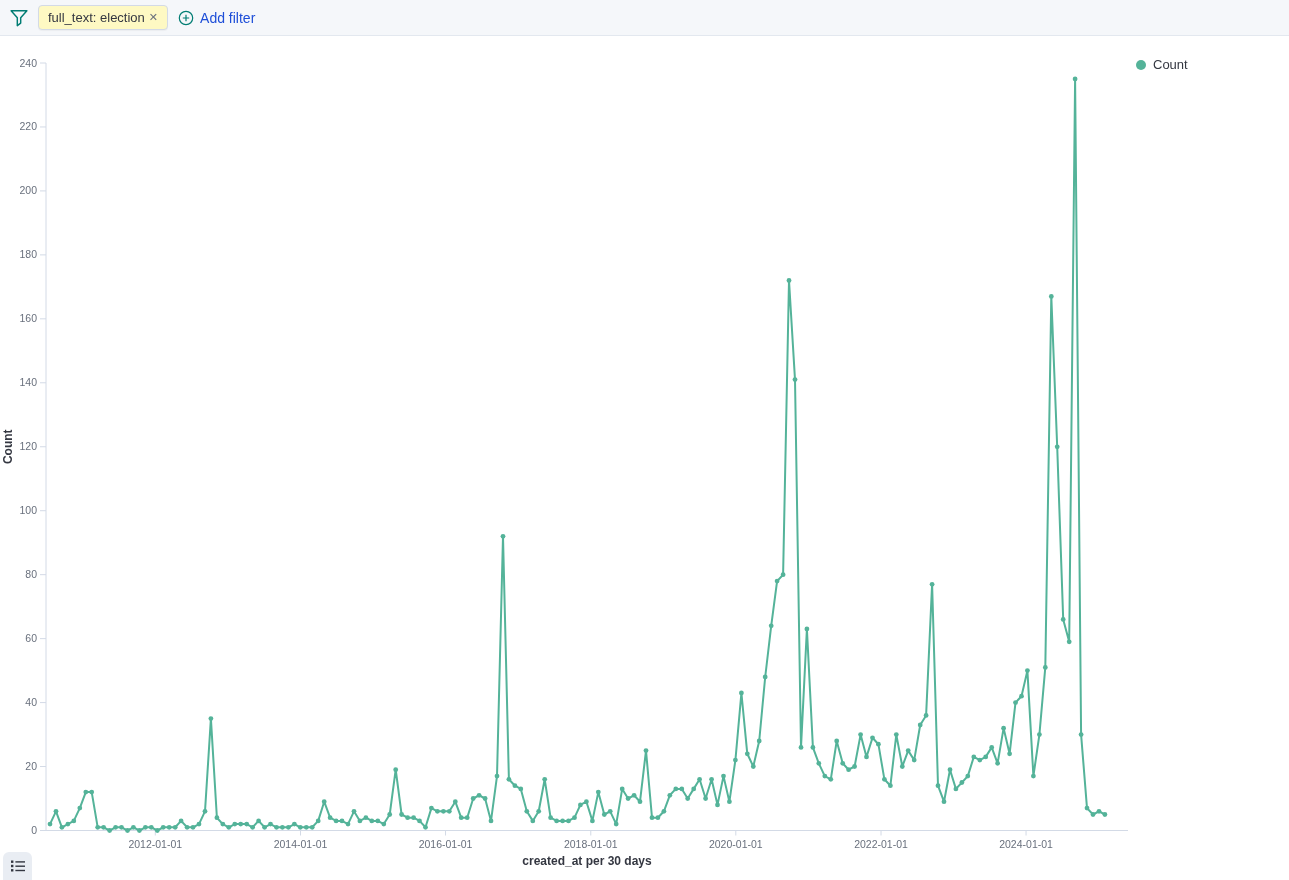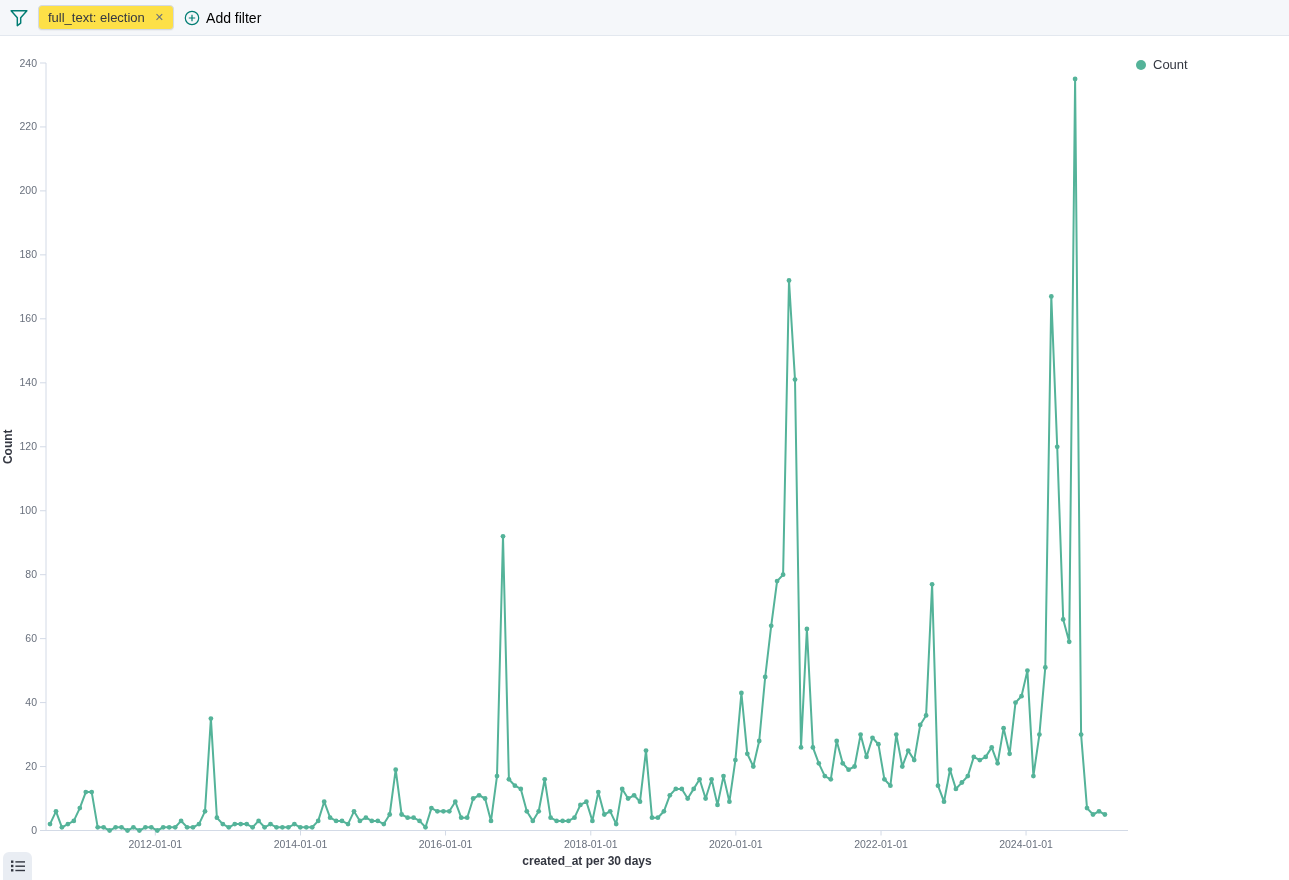--- a/index.html
+++ b/index.html
@@ -2,24 +2,24 @@
 <html><head>
 <meta charset="utf-8">
 <style>
   html,body{margin:0;padding:0;background:#fff;font-family:"Liberation Sans",sans-serif;}
   .app{width:1289px;height:880px;position:relative;overflow:hidden;background:#fff;}
 
   
   .filter-bar{height:36px;background:#f5f7fa;border-bottom:1px solid #e3e8ef;
     display:flex;align-items:center;padding:0 10px;box-sizing:border-box;gap:10px;}
   .funnel{width:18px;height:18px;flex:0 0 auto;}
-  .filter-pill{display:flex;align-items:center;gap:10px;background:#fde047;border:1px solid #d3dae6;
+  .filter-pill{display:flex;align-items:center;gap:4px;background:#fef9c3;border:1px solid #d3dae6;
     border-radius:4px;padding:4px 9px;font-size:13px;color:#343741;box-shadow:0 1px 1px rgba(0,0,0,.04);cursor:pointer;}
   .pill-x{color:#69707d;font-size:11px;line-height:1;cursor:pointer;}
-  .add-filter{display:flex;align-items:flex-end;gap:6px;color:#000000;font-size:14px;cursor:pointer;}
+  .add-filter{display:flex;align-items:flex-end;gap:6px;color:#1d4ed8;font-size:14px;cursor:pointer;}
   .add-filter svg{width:16px;height:16px;}
 
   
   .chart-wrap{position:relative;width:1289px;height:844px;background:#fff;}
   .legend{position:absolute;left:1136px;top:21px;display:flex;align-items:center;gap:7px;
     font-size:13px;color:#343741;cursor:pointer;}
   .legend-dot{width:10px;height:10px;border-radius:50%;}
   .legend-toggle{position:absolute;left:3px;bottom:0;width:29px;height:28px;background:#e9edf3;
     border:none;border-radius:6px 6px 0 0;display:flex;align-items:center;justify-content:center;cursor:pointer;}
   svg text{font-family:"Liberation Sans",sans-serif;}

